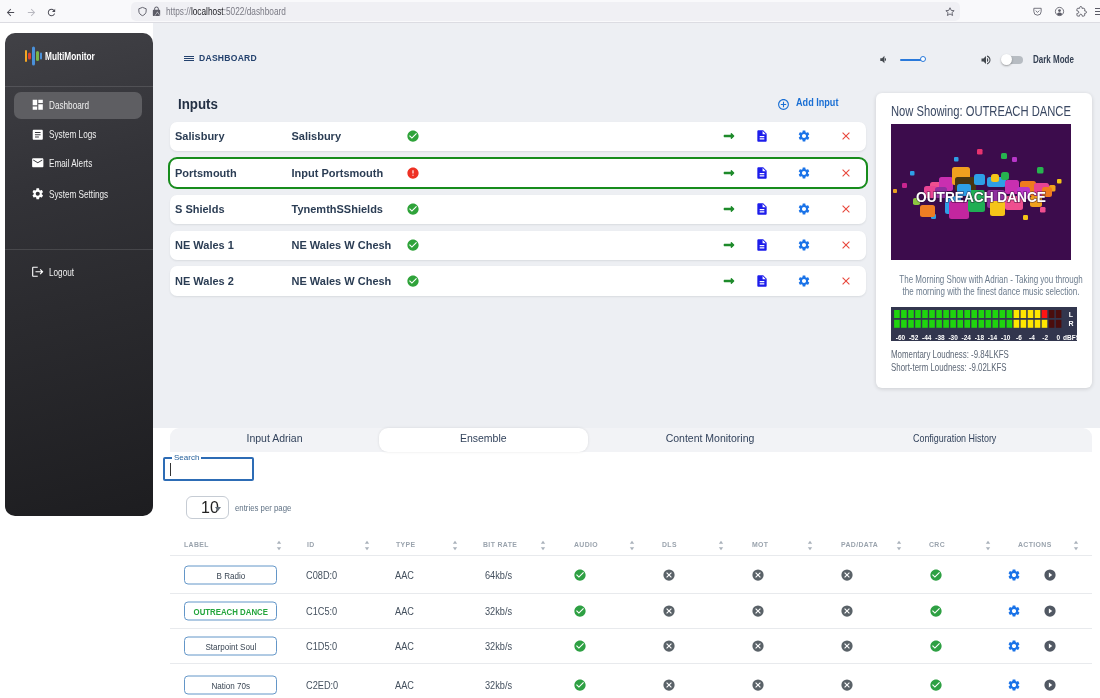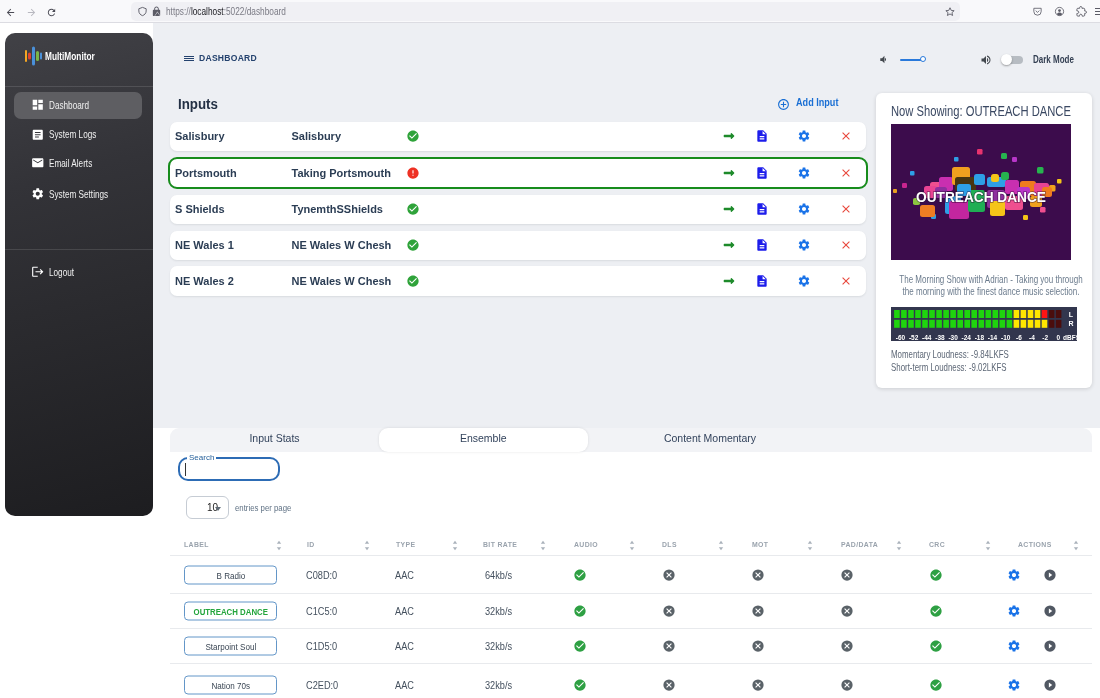--- a/index.html
+++ b/index.html
@@ -39,24 +39,24 @@
 .ic{position:absolute;top:50%;transform:translate(-50%,-50%)}
 .nowcard{position:absolute;left:876px;top:93px;width:216px;height:295px;background:#fff;border-radius:6px;box-shadow:0 1px 4px rgba(0,0,0,.14)}
 .nowtitle{position:absolute;left:14.5px;top:101px;font-size:14px;color:#3a4862;transform:scaleX(.8);transform-origin:0 50%;line-height:17px;white-space:nowrap}
 .nowimg{position:absolute;left:14.5px;top:31px;width:180px;height:136px}
 .capline{position:absolute;left:50%;font-size:10.5px;color:#6a7a8c;white-space:nowrap;transform:translateX(-50%) scaleX(.763)}
 .loud{position:absolute;left:14.5px;font-size:10.5px;color:#5c6675;transform:scaleX(.75);transform-origin:0 50%;white-space:nowrap}
 .bottom{position:absolute;left:153px;top:428px;width:947px;height:270px;background:#fff}
 .tabbar{position:absolute;left:17px;top:-.5px;width:922px;height:24px;background:#f2f3f6;border-radius:9px 9px 0 0;display:flex}
 .tab{display:flex;align-items:center;justify-content:center;font-size:10.5px;color:#33435c;padding-bottom:4px}
 .tab.on{background:#fff;border-radius:9px;box-shadow:0 0 3px rgba(0,0,0,.1)}
-.search{position:absolute;left:25px;top:29px;width:102px;height:24px;border:2px solid #2d6cb5;border-radius:10px}
+.search{position:absolute;left:10px;top:29px;width:91px;height:24px;border:2px solid #2d6cb5;border-radius:2px}
 .search .lab{position:absolute;left:7px;top:-6px;background:#fff;padding:0 2px;font-size:8px;color:#28629c}
 .search .cur{position:absolute;left:5px;top:4px;width:1px;height:13px;background:#333}
-.select{position:absolute;left:33px;top:68px;width:43px;height:23px;border:1px solid #c6ccd4;border-radius:6px;font-size:10px;color:#222;display:flex;align-items:center;padding-left:20px}
+.select{position:absolute;left:33px;top:68px;width:43px;height:23px;border:1px solid #c6ccd4;border-radius:6px;font-size:16px;color:#222;display:flex;align-items:center;padding-left:14px}
 .select .car{position:absolute;right:7px;top:9.5px;width:0;height:0;border-left:3.5px solid transparent;border-right:3.5px solid transparent;border-top:4.5px solid #5f6a75}
 .entries{position:absolute;left:82px;top:74px;font-size:9.5px;color:#5f7184;transform:scaleX(.82);transform-origin:0 50%;white-space:nowrap}
 .th{position:absolute;font-size:7.5px;letter-spacing:.4px;color:#9aa3ad;font-weight:bold;transform:scaleX(.92);transform-origin:0 50%;white-space:nowrap}
 .sorter{position:absolute}
 .trow{position:absolute;left:17px;width:922px;border-top:1px solid #e8eaed}
 .pill{position:absolute;left:14px;top:50%;transform:translateY(-50%);width:93px;height:19px;border:1.3px solid #6396c8;border-radius:4px;display:flex;align-items:center;justify-content:center;background:#fff}
 .pill .t{font-size:9.5px;color:#3a4654;transform:scaleX(.85);white-space:nowrap}
 .pill.green .t{color:#23a53c;font-weight:bold;font-size:9px;transform:scaleX(.87)}
 .tcell{position:absolute;top:50%;transform:translate(-50%,-50%)}
 .tx{position:absolute;top:50%;font-size:10px;color:#44505e;transform:translateY(-50%) scaleX(.92);transform-origin:0 50%;white-space:nowrap}
@@ -193,21 +193,21 @@
       </svg>
       <svg class="ic" style="left:633.5px" width="13.5" height="13.5" viewBox="0 0 24 24">
         <path fill="#1a73e8" d="M19.14 12.94c.04-.3.06-.61.06-.94 0-.32-.02-.64-.07-.94l2.03-1.58c.18-.14.23-.41.12-.61l-1.92-3.32c-.12-.22-.37-.29-.59-.22l-2.39.96c-.5-.38-1.03-.7-1.62-.94l-.36-2.54c-.04-.24-.24-.41-.48-.41h-3.84c-.24 0-.43.17-.47.41l-.36 2.54c-.59.24-1.13.57-1.62.94l-2.39-.96c-.22-.08-.47 0-.59.22L2.74 8.87c-.12.21-.08.47.12.61l2.03 1.58c-.05.3-.09.63-.09.94s.02.64.07.94l-2.03 1.58c-.18.14-.23.41-.12.61l1.92 3.32c.12.22.37.29.59.22l2.39-.96c.5.38 1.03.7 1.62.94l.36 2.54c.05.24.24.41.48.41h3.84c.24 0 .44-.17.47-.41l.36-2.54c.59-.24 1.13-.56 1.62-.94l2.39.96c.22.08.47 0 .59-.22l1.92-3.32c.12-.22.07-.47-.12-.61l-2.01-1.58zM12 15.6c-1.98 0-3.6-1.62-3.6-3.6s1.62-3.6 3.6-3.6 3.6 1.62 3.6 3.6-1.62 3.6-3.6 3.6z"></path>
       </svg>
       <svg class="ic" style="left:675.5px" width="13" height="13" viewBox="0 0 24 24">
         <path fill="#e8473b" d="M19 6.41L17.59 5 12 10.59 6.41 5 5 6.41 10.59 12 5 17.59 6.41 19 12 13.41 17.59 19 19 17.59 13.41 12z"></path>
       </svg>
     </div>
 <div class="irow alert" style="top:159px;height:27.5px">
       <div class="c1">Portsmouth</div>
-      <div class="c2">Taking Portsmouth</div>
+      <div class="c2">Input Portsmouth</div>
       <svg class="ic" style="left:242.5px" width="13.5" height="13.5" viewBox="0 0 24 24">
         <path fill="#ee3124" d="M12 2C6.48 2 2 6.48 2 12s4.48 10 10 10 10-4.48 10-10S17.52 2 12 2zm1 15h-2v-2h2v2zm0-4h-2V7h2v6z"></path>
       </svg>
       <svg class="ic" style="left:558.5px" width="14" height="14" viewBox="0 0 24 24">
         <path fill="#1d8a2a" stroke="#1d8a2a" stroke-width="2.2" stroke-linejoin="round" d="M16.01 11H4v2h12.01v3L20 12l-3.99-4z"></path>
       </svg>
       <svg class="ic" style="left:591.5px" width="14" height="14" viewBox="0 0 24 24">
         <path fill="#1d1deb" d="M14 2H6c-1.1 0-1.99.9-1.99 2L4 20c0 1.1.89 2 1.99 2H18c1.1 0 2-.9 2-2V8l-6-6zm2 16H8v-2h8v2zm0-4H8v-2h8v2zm-3-5V3.5L18.5 9H13z"></path>
       </svg>
       <svg class="ic" style="left:633.5px" width="13.5" height="13.5" viewBox="0 0 24 24">
@@ -385,23 +385,26 @@
         <text x="167.3" y="33" font-family="Liberation Sans,sans-serif" font-size="6.5" font-weight="bold" fill="#fff" text-anchor="middle">0</text>
         <text x="172" y="33" font-family="Liberation Sans,sans-serif" font-size="6.5" font-weight="bold" fill="#fff">dBFS</text>
         <text x="180" y="10" font-family="Liberation Sans,sans-serif" font-size="7" font-weight="bold" fill="#fff" text-anchor="middle">L</text>
         <text x="180" y="19" font-family="Liberation Sans,sans-serif" font-size="7" font-weight="bold" fill="#fff" text-anchor="middle">R</text>
       </svg>
 <div class="loud" style="top:255px">Momentary Loudness: -9.84LKFS</div>
 <div class="loud" style="top:267.5px">Short-term Loudness: -9.02LKFS</div>
 </div>
 <div class="bottom">
 <div class="tabbar">
-        <div class="tab" style="width:209px">Input Stats</div>
+        <div class="tab" style="width:209px">Input Adrian</div>
         <div class="tab on" style="width:208.5px">Ensemble</div>
-        <div class="tab" style="width:245px">Content Momentary</div>
+        <div class="tab" style="width:245px">Content Monitoring</div>
+        <div class="tab" style="width:259.5px">
+          <span class="sx" style="transform:scaleX(.85)">Configuration History</span>
+        </div>
       </div>
 <div class="search">
         <div class="lab">Search</div>
         <div class="cur"></div>
       </div>
 <div class="select">10<div class="car"></div></div>
 <div class="entries">entries per page</div>
 <div class="abs" style="left:0;top:110px;width:930px;height:17px">
         <div class="th" style="left:31px;top:2px">LABEL</div>
         <div class="th" style="left:154px;top:2px">ID</div>

